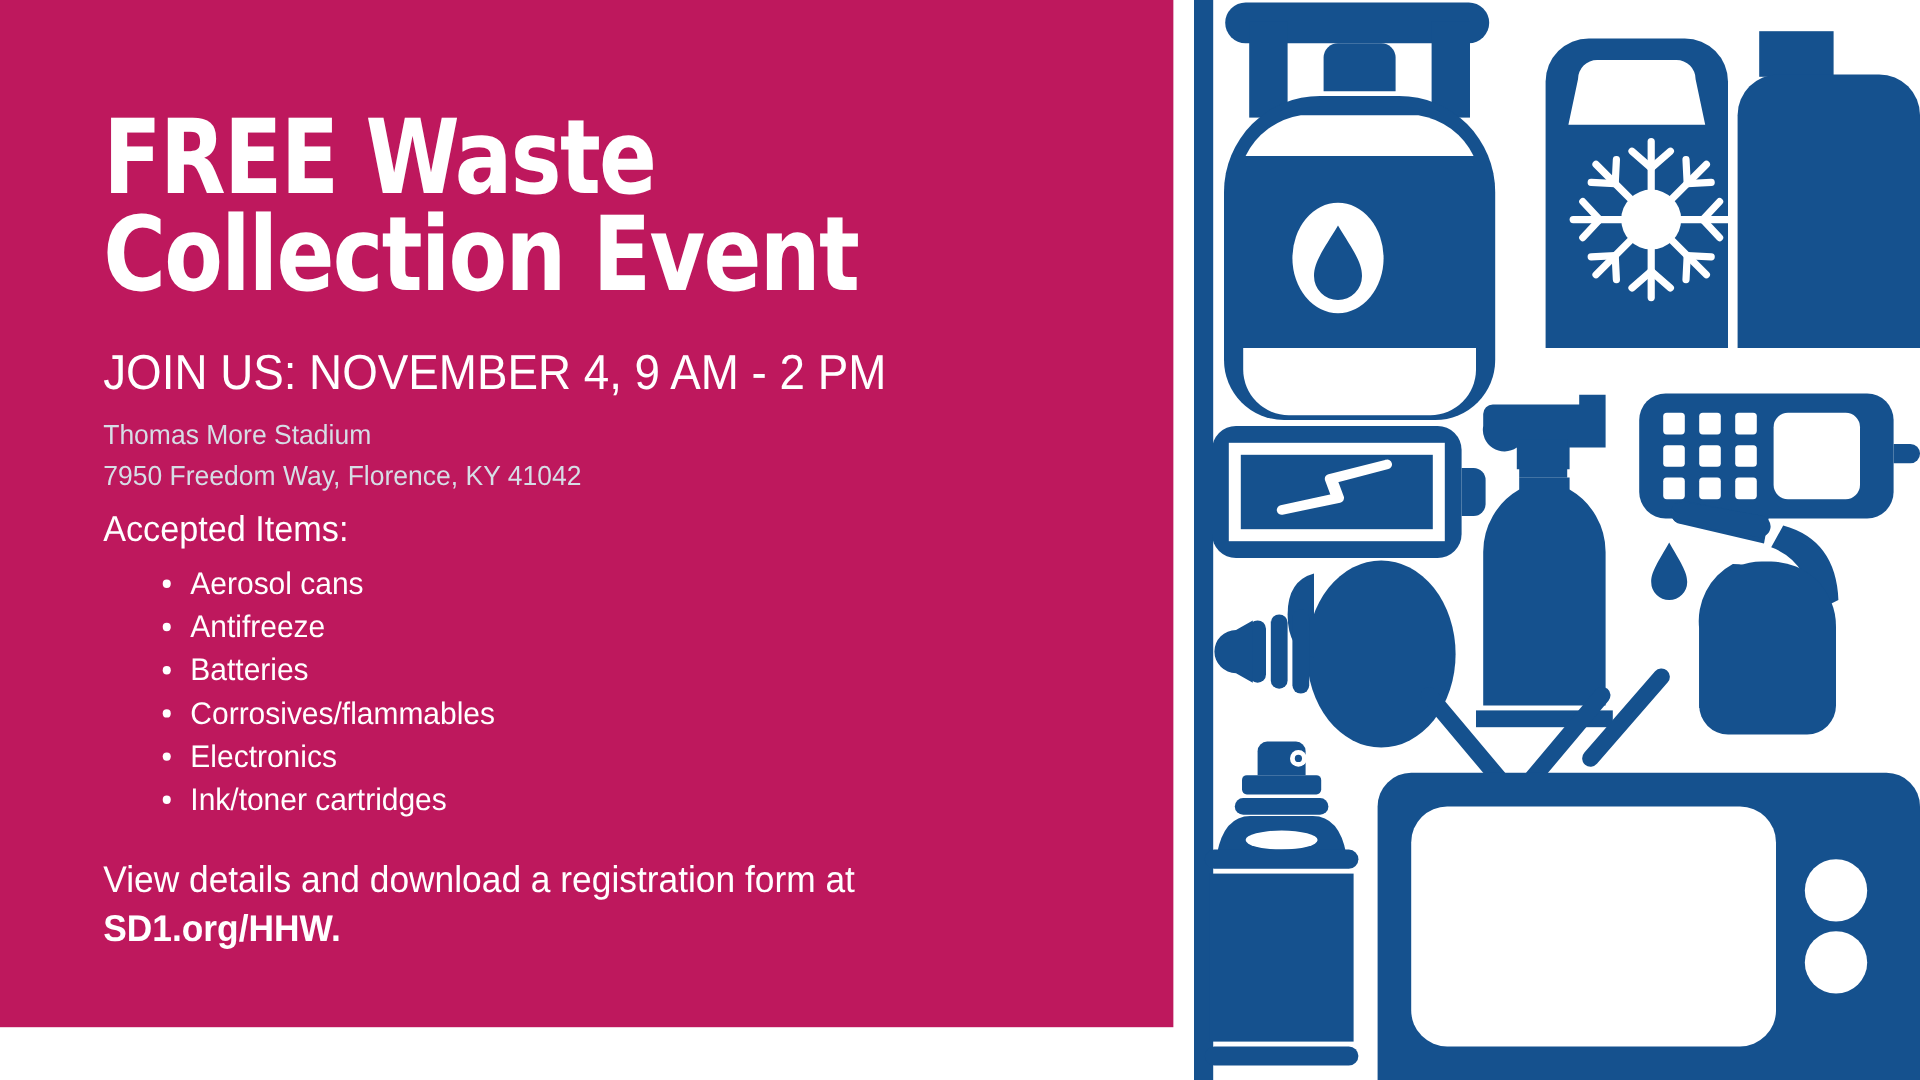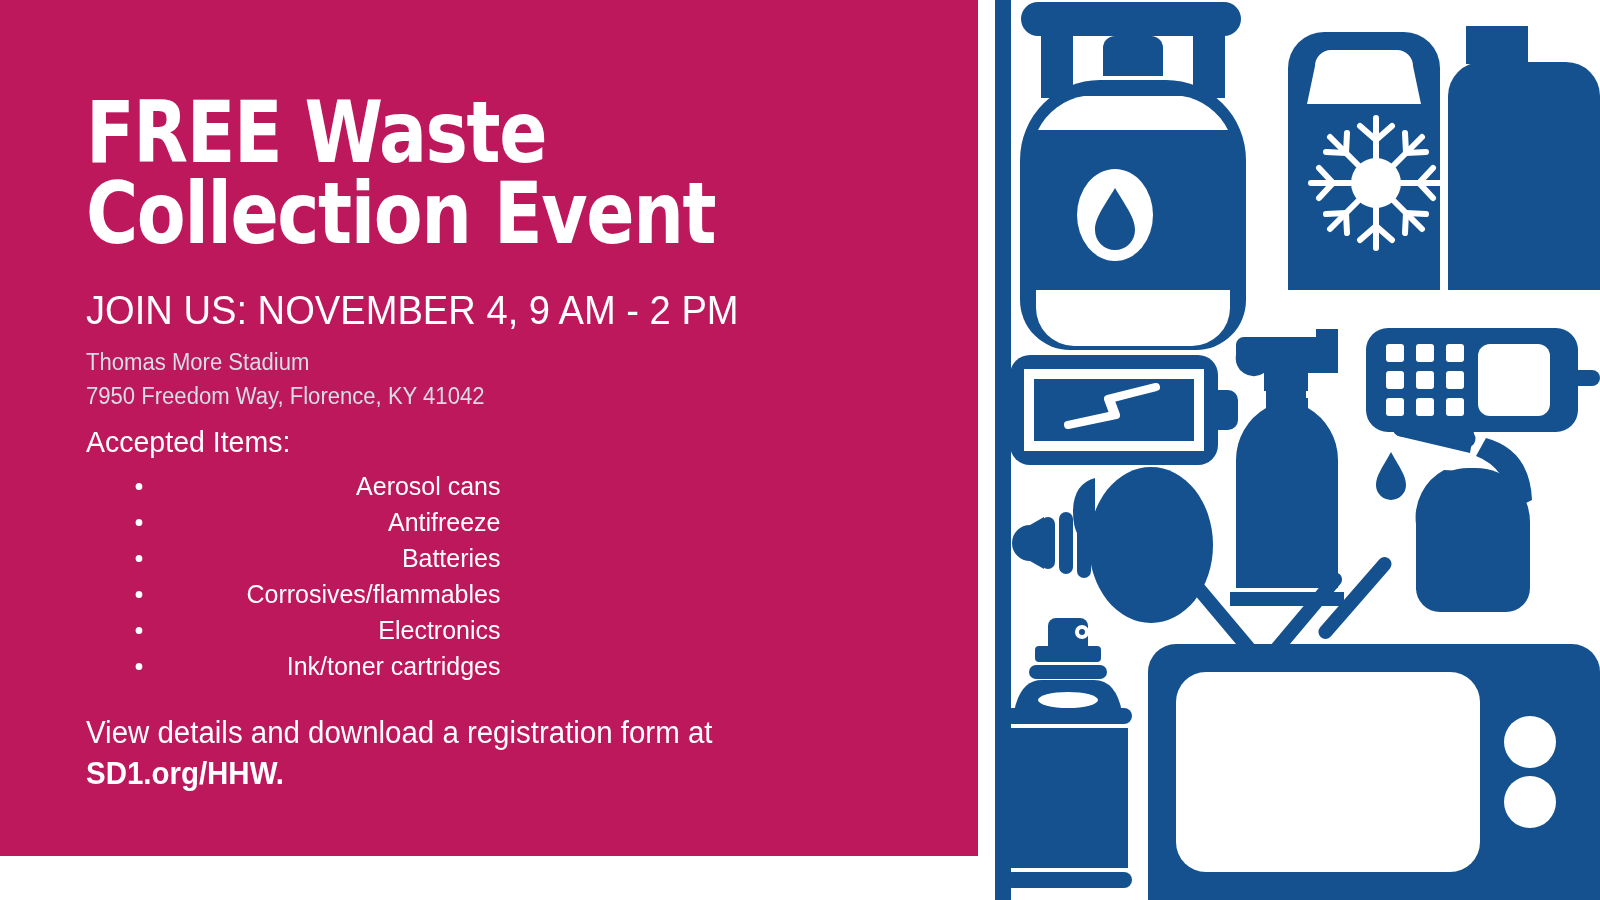--- a/index.html
+++ b/index.html
@@ -87,21 +87,20 @@
     white-space: nowrap;
     transform: scaleX(0.95);
     transform-origin: left top;
   }
   .items-wrap {
     position: absolute;
     top: 468px;
     left: 0;
     width: 880px;
     display: flex;
-    text-align: right;
   }
   .items-col {
     list-style: none;
     margin: 0;
     padding: 0;
   }
   .items-col.col1 { width: 390px; padding-left: 40px; }
   .items-col.col2 { width: 420px; padding-left: 20px; }
   .items-col li {
     position: relative;

